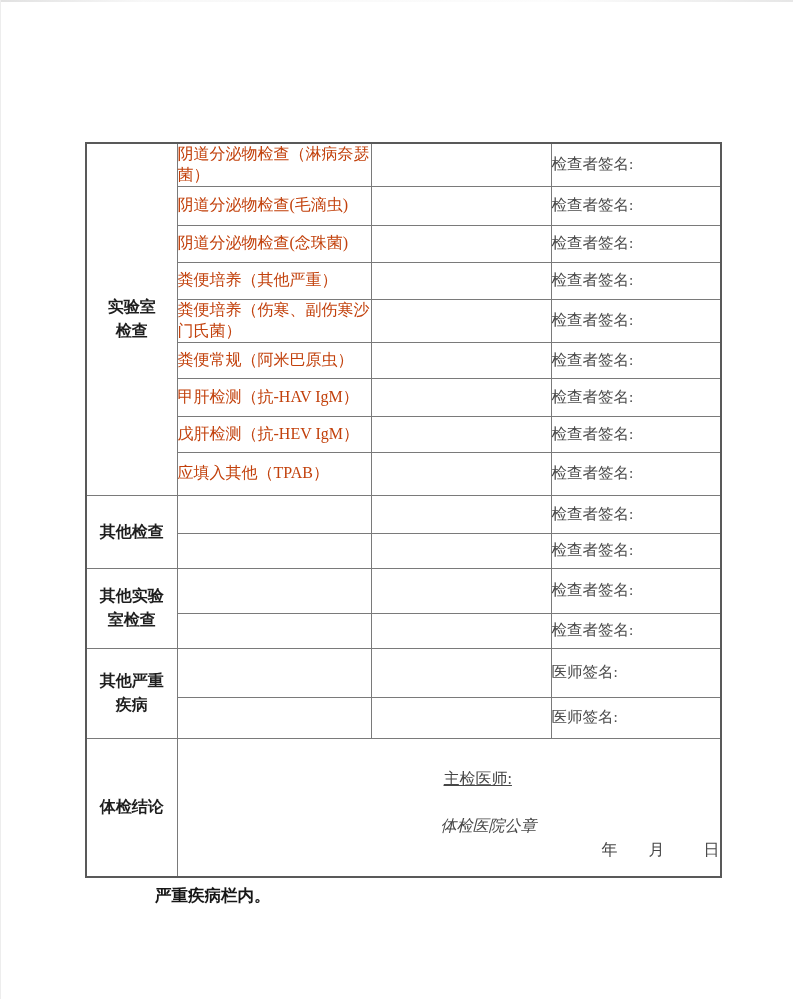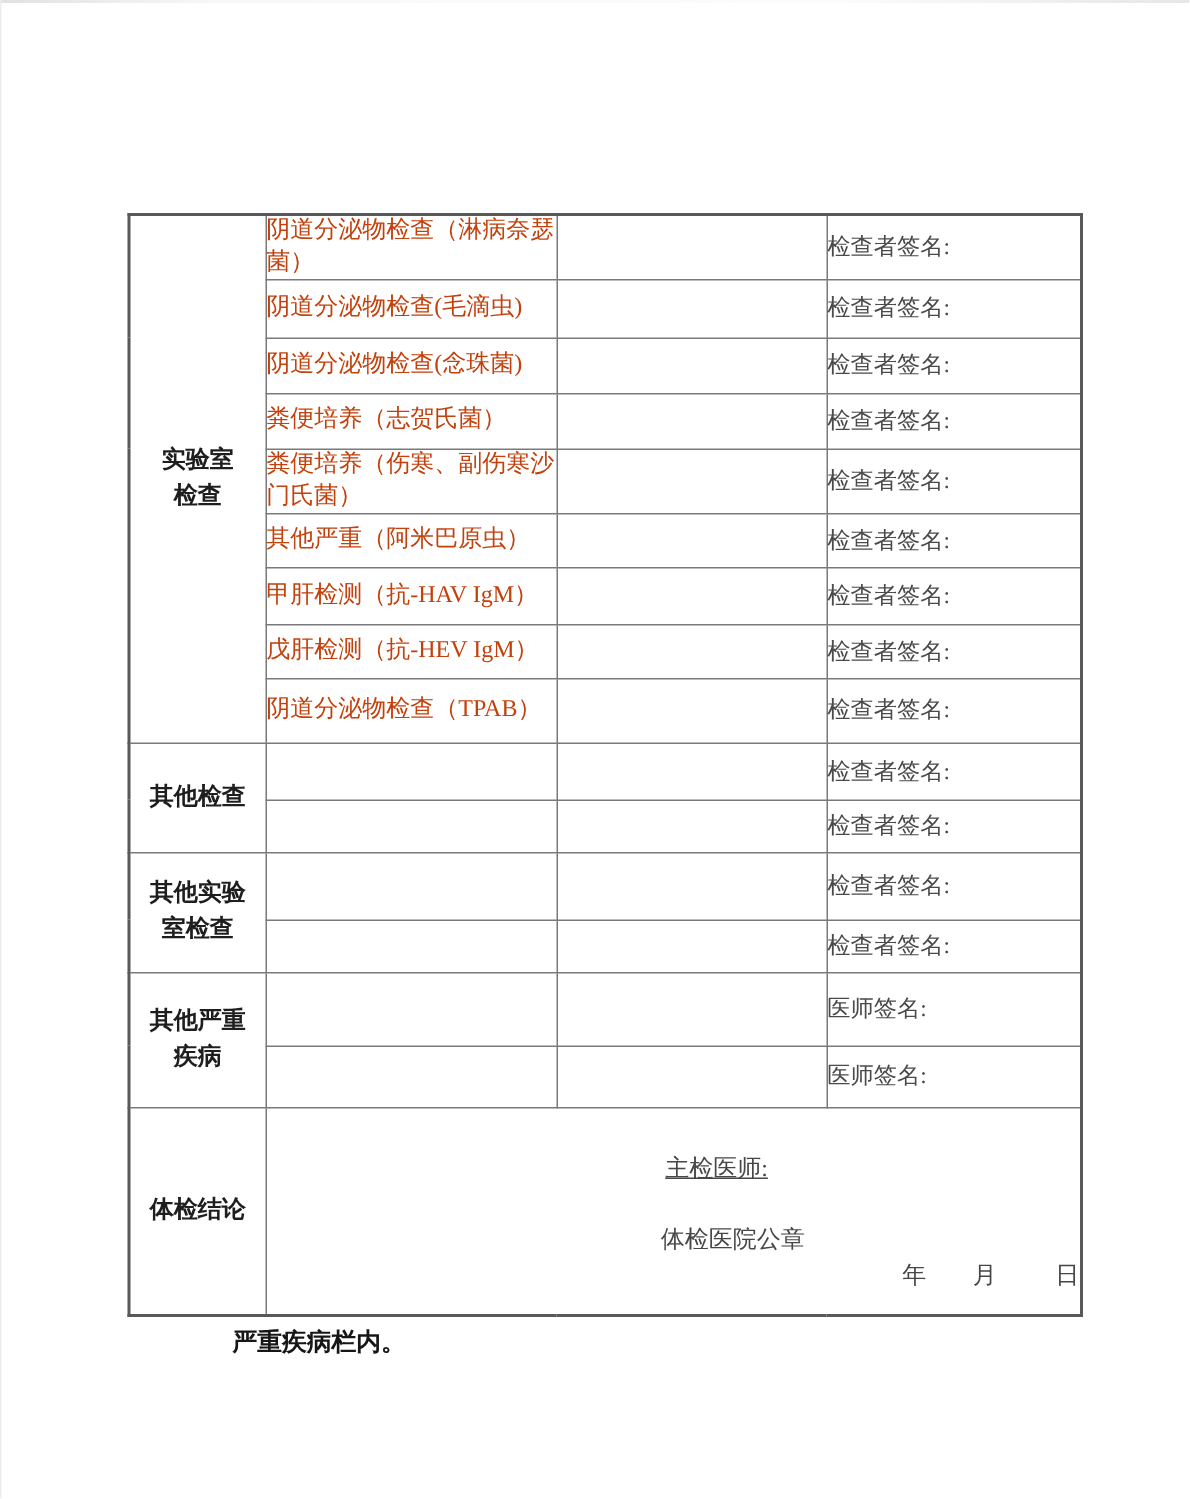--- a/index.html
+++ b/index.html
@@ -59,21 +59,21 @@
   }
   td.blank { background:transparent; }
   td.concl { position:relative; }
   .concl-item {
     position:absolute;
     font-size:16px;
     color:#474747;
     white-space:nowrap;
   }
   .concl-chief { left:266px; top:30px;text-decoration:underline; }
-  .concl-seal  { left:263px; top:77px; }
+  .concl-seal  { left:263px; top:77px;font-style:italic; }
   .concl-date-y { left:424px; top:101px; }
   .concl-date-m { left:471px; top:101px; }
   .concl-date-d { left:526px; top:101px; }
 
   .note {
     position:absolute; left:104px; top:877px; width:632px;
     font-family:"Liberation Sans","DejaVu Sans",sans-serif;
     font-weight:bold;
     font-size:16.5px;
     color:#161616;
@@ -113,46 +113,46 @@
       <td class="name">阴道分泌物检查(毛滴虫)</td>
       <td class="blank"></td>
       <td class="sig">检查者签名:</td>
     </tr>
     <tr style="height:37px">
       <td class="name">阴道分泌物检查(念珠菌)</td>
       <td class="blank"></td>
       <td class="sig">检查者签名:</td>
     </tr>
     <tr style="height:37px">
-      <td class="name">粪便培养（志贺氏菌）</td>
+      <td class="name">粪便培养（其他严重）</td>
       <td class="blank"></td>
       <td class="sig">检查者签名:</td>
     </tr>
     <tr style="height:43px">
       <td class="name">粪便培养（伤寒、副伤寒沙门氏菌）</td>
       <td class="blank"></td>
       <td class="sig">检查者签名:</td>
     </tr>
     <tr style="height:36px">
-      <td class="name">其他严重（阿米巴原虫）</td>
+      <td class="name">粪便常规（阿米巴原虫）</td>
       <td class="blank"></td>
       <td class="sig">检查者签名:</td>
     </tr>
     <tr style="height:38px">
       <td class="name">甲肝检测（抗-HAV IgM）</td>
       <td class="blank"></td>
       <td class="sig">检查者签名:</td>
     </tr>
     <tr style="height:36px">
       <td class="name">戊肝检测（抗-HEV IgM）</td>
       <td class="blank"></td>
       <td class="sig">检查者签名:</td>
     </tr>
     <tr style="height:43px">
-      <td class="name">阴道分泌物检查（TPAB）</td>
+      <td class="name">应填入其他（TPAB）</td>
       <td class="blank"></td>
       <td class="sig">检查者签名:</td>
     </tr>
 
     <tr style="height:38px">
       <th class="sec" rowspan="2">
         <div>其他检查</div>
       </th>
       <td class="blank"></td>
       <td class="blank"></td>

